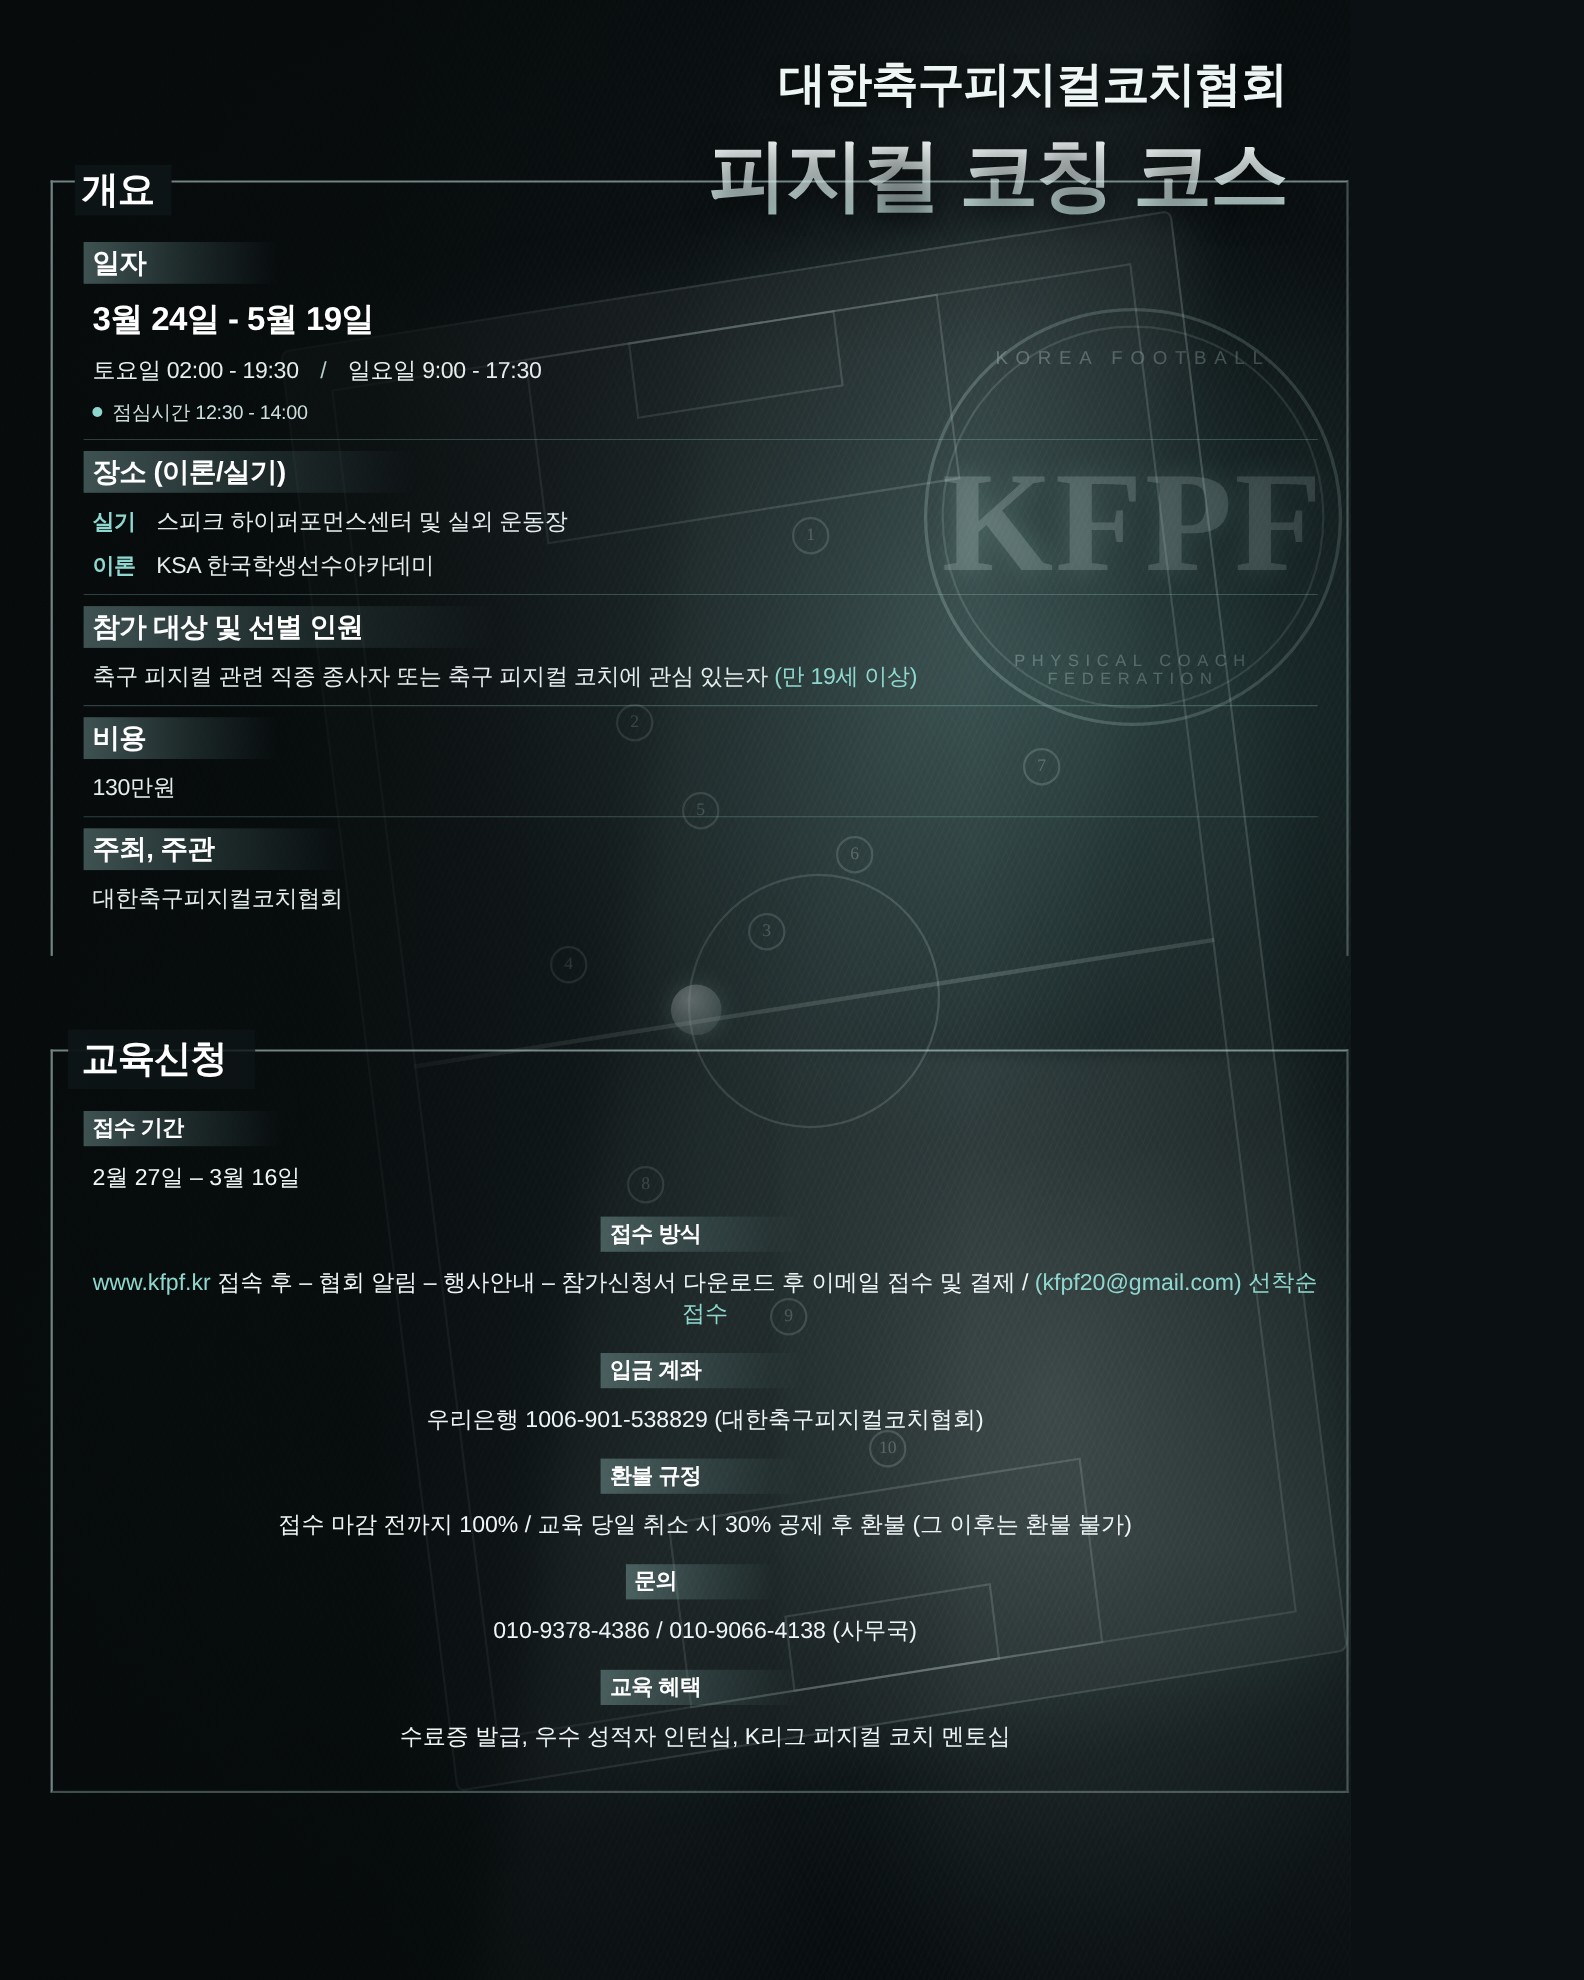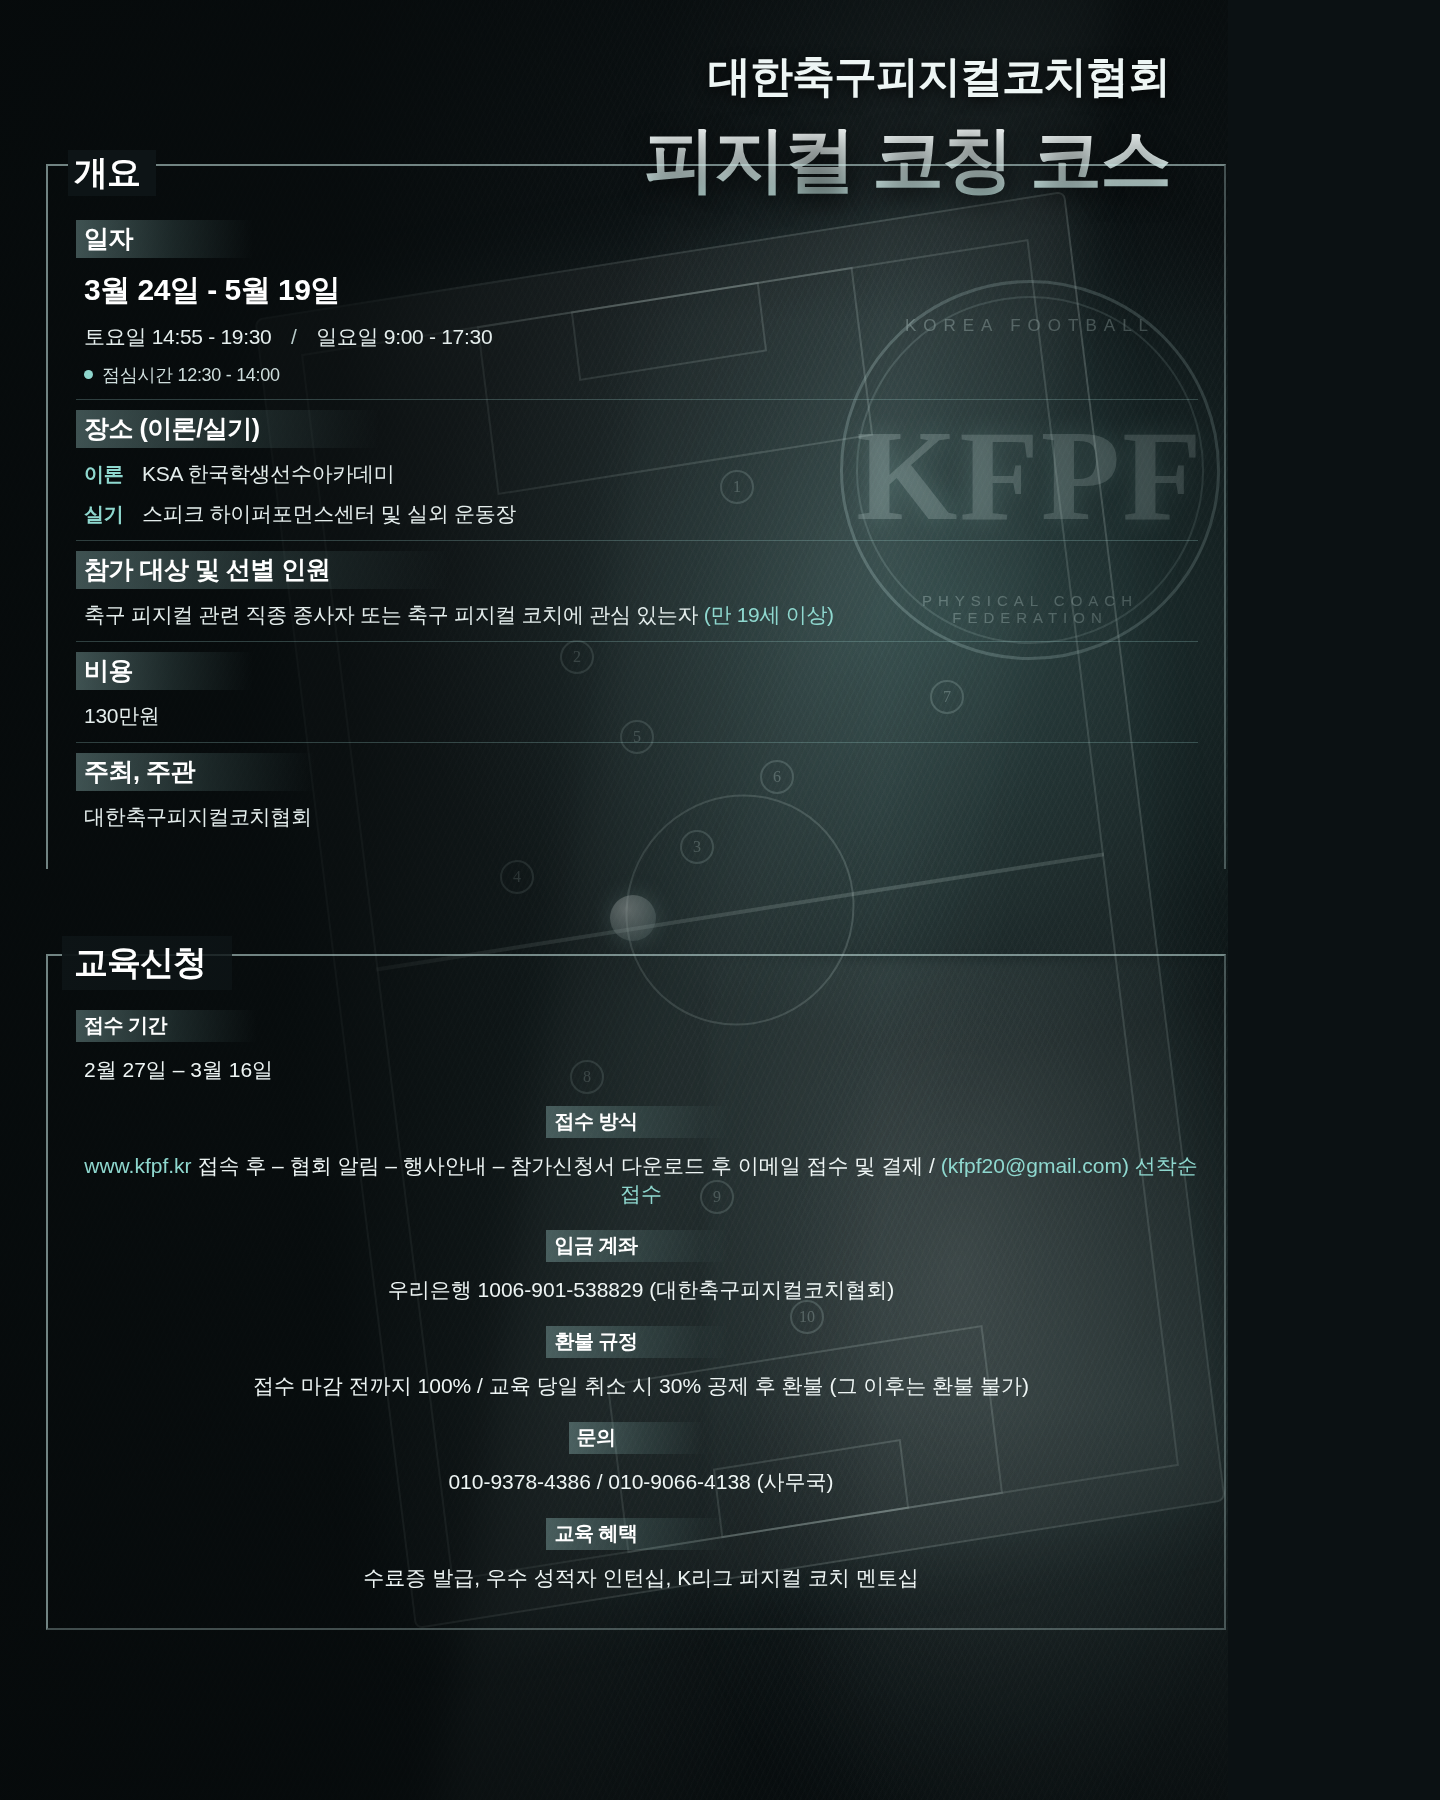--- a/index.html
+++ b/index.html
@@ -238,36 +238,36 @@
 
   <div class="section sec-overview">
     <div class="sec-frame"></div>
     <div class="sec-title">개요</div>
     <div class="sec-body">
 
       <div class="item">
         <div class="item-label">일자</div>
         <div class="line-main">3월 24일 - 5월 19일</div>
         <div class="line-sub">
-          <span>토요일  14:55 - 19:30</span>
+          <span>토요일  02:00 - 19:30</span>
           <span class="sep">/</span>
           <span>일요일  9:00 - 17:30</span>
         </div>
         <div class="line-sub small">
           <span class="bullet-dot"></span><span>점심시간 12:30 - 14:00</span>
         </div>
       </div>
 
       <div class="item">
         <div class="item-label">장소 (이론/실기)</div>
         <div class="line-sub">
+          <span class="tag">실기</span><span>스피크 하이퍼포먼스센터 및 실외 운동장</span>
+        </div>
+        <div class="line-sub">
           <span class="tag">이론</span><span>KSA 한국학생선수아카데미</span>
-        </div>
-        <div class="line-sub">
-          <span class="tag">실기</span><span>스피크 하이퍼포먼스센터 및 실외 운동장</span>
         </div>
       </div>
 
       <div class="item">
         <div class="item-label">참가 대상 및 선별 인원</div>
         <div class="line-sub">
           <span>축구 피지컬 관련 직종 종사자 또는 축구 피지컬 코치에 관심 있는자</span>
           <span class="accent">(만 19세 이상)</span>
         </div>
       </div>

